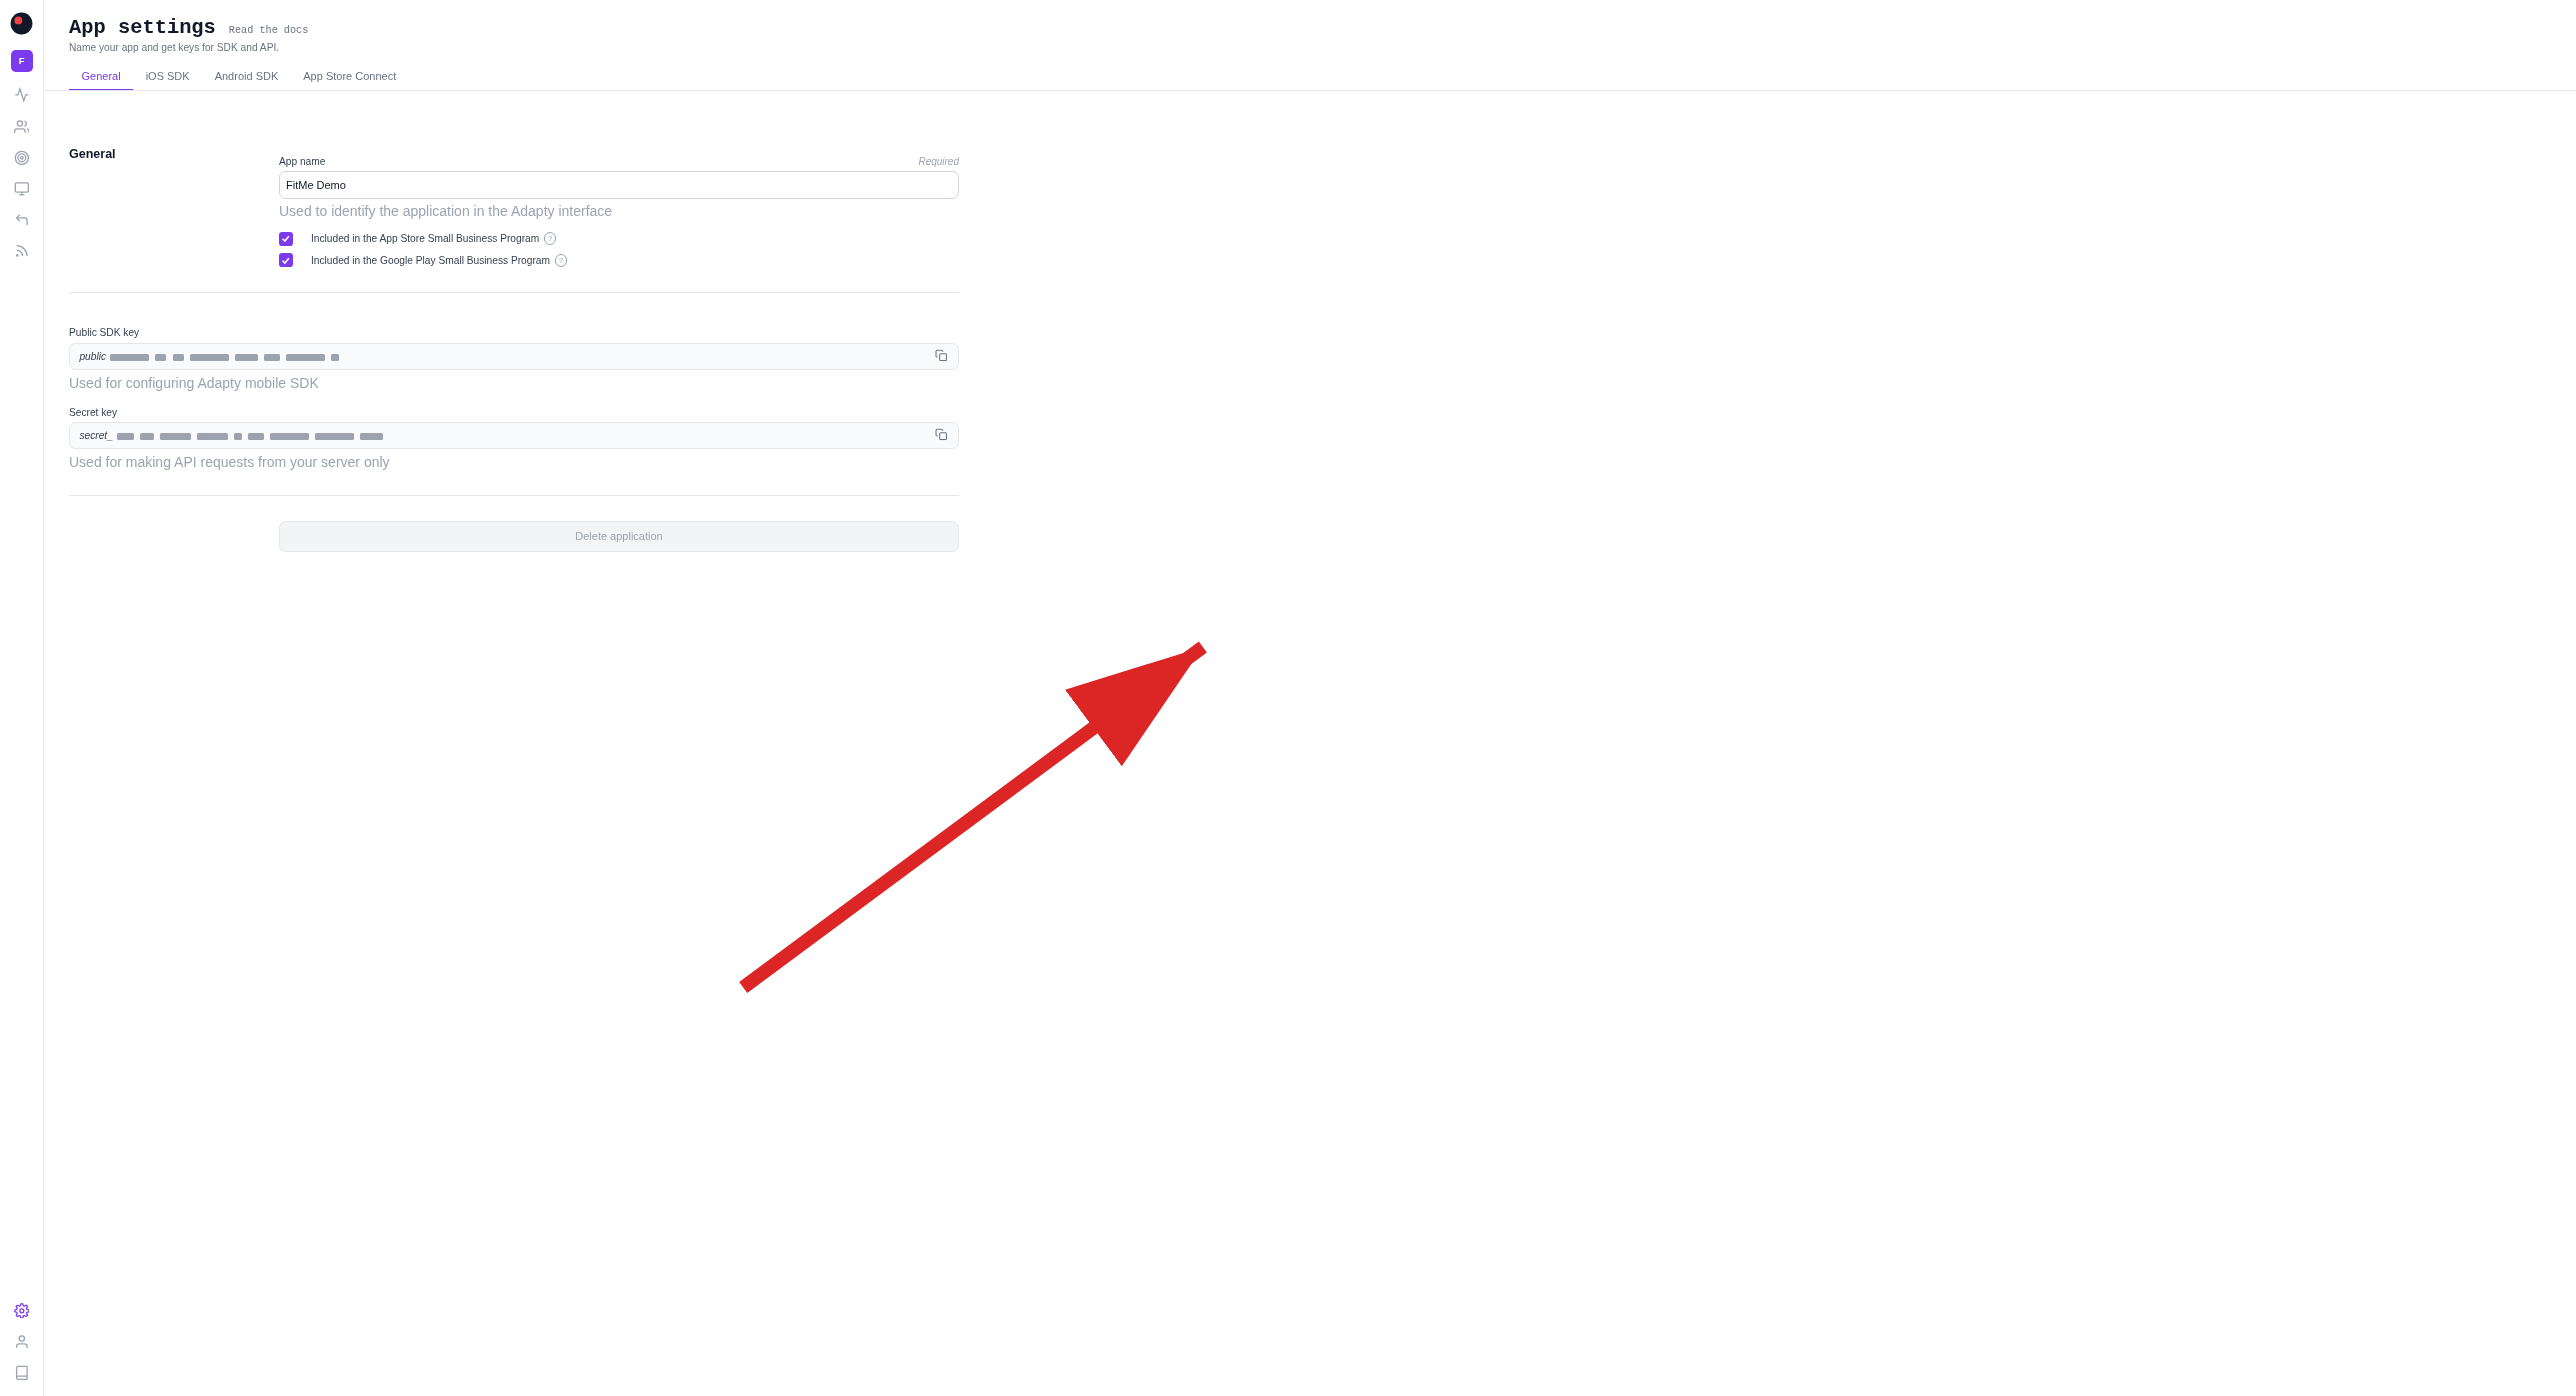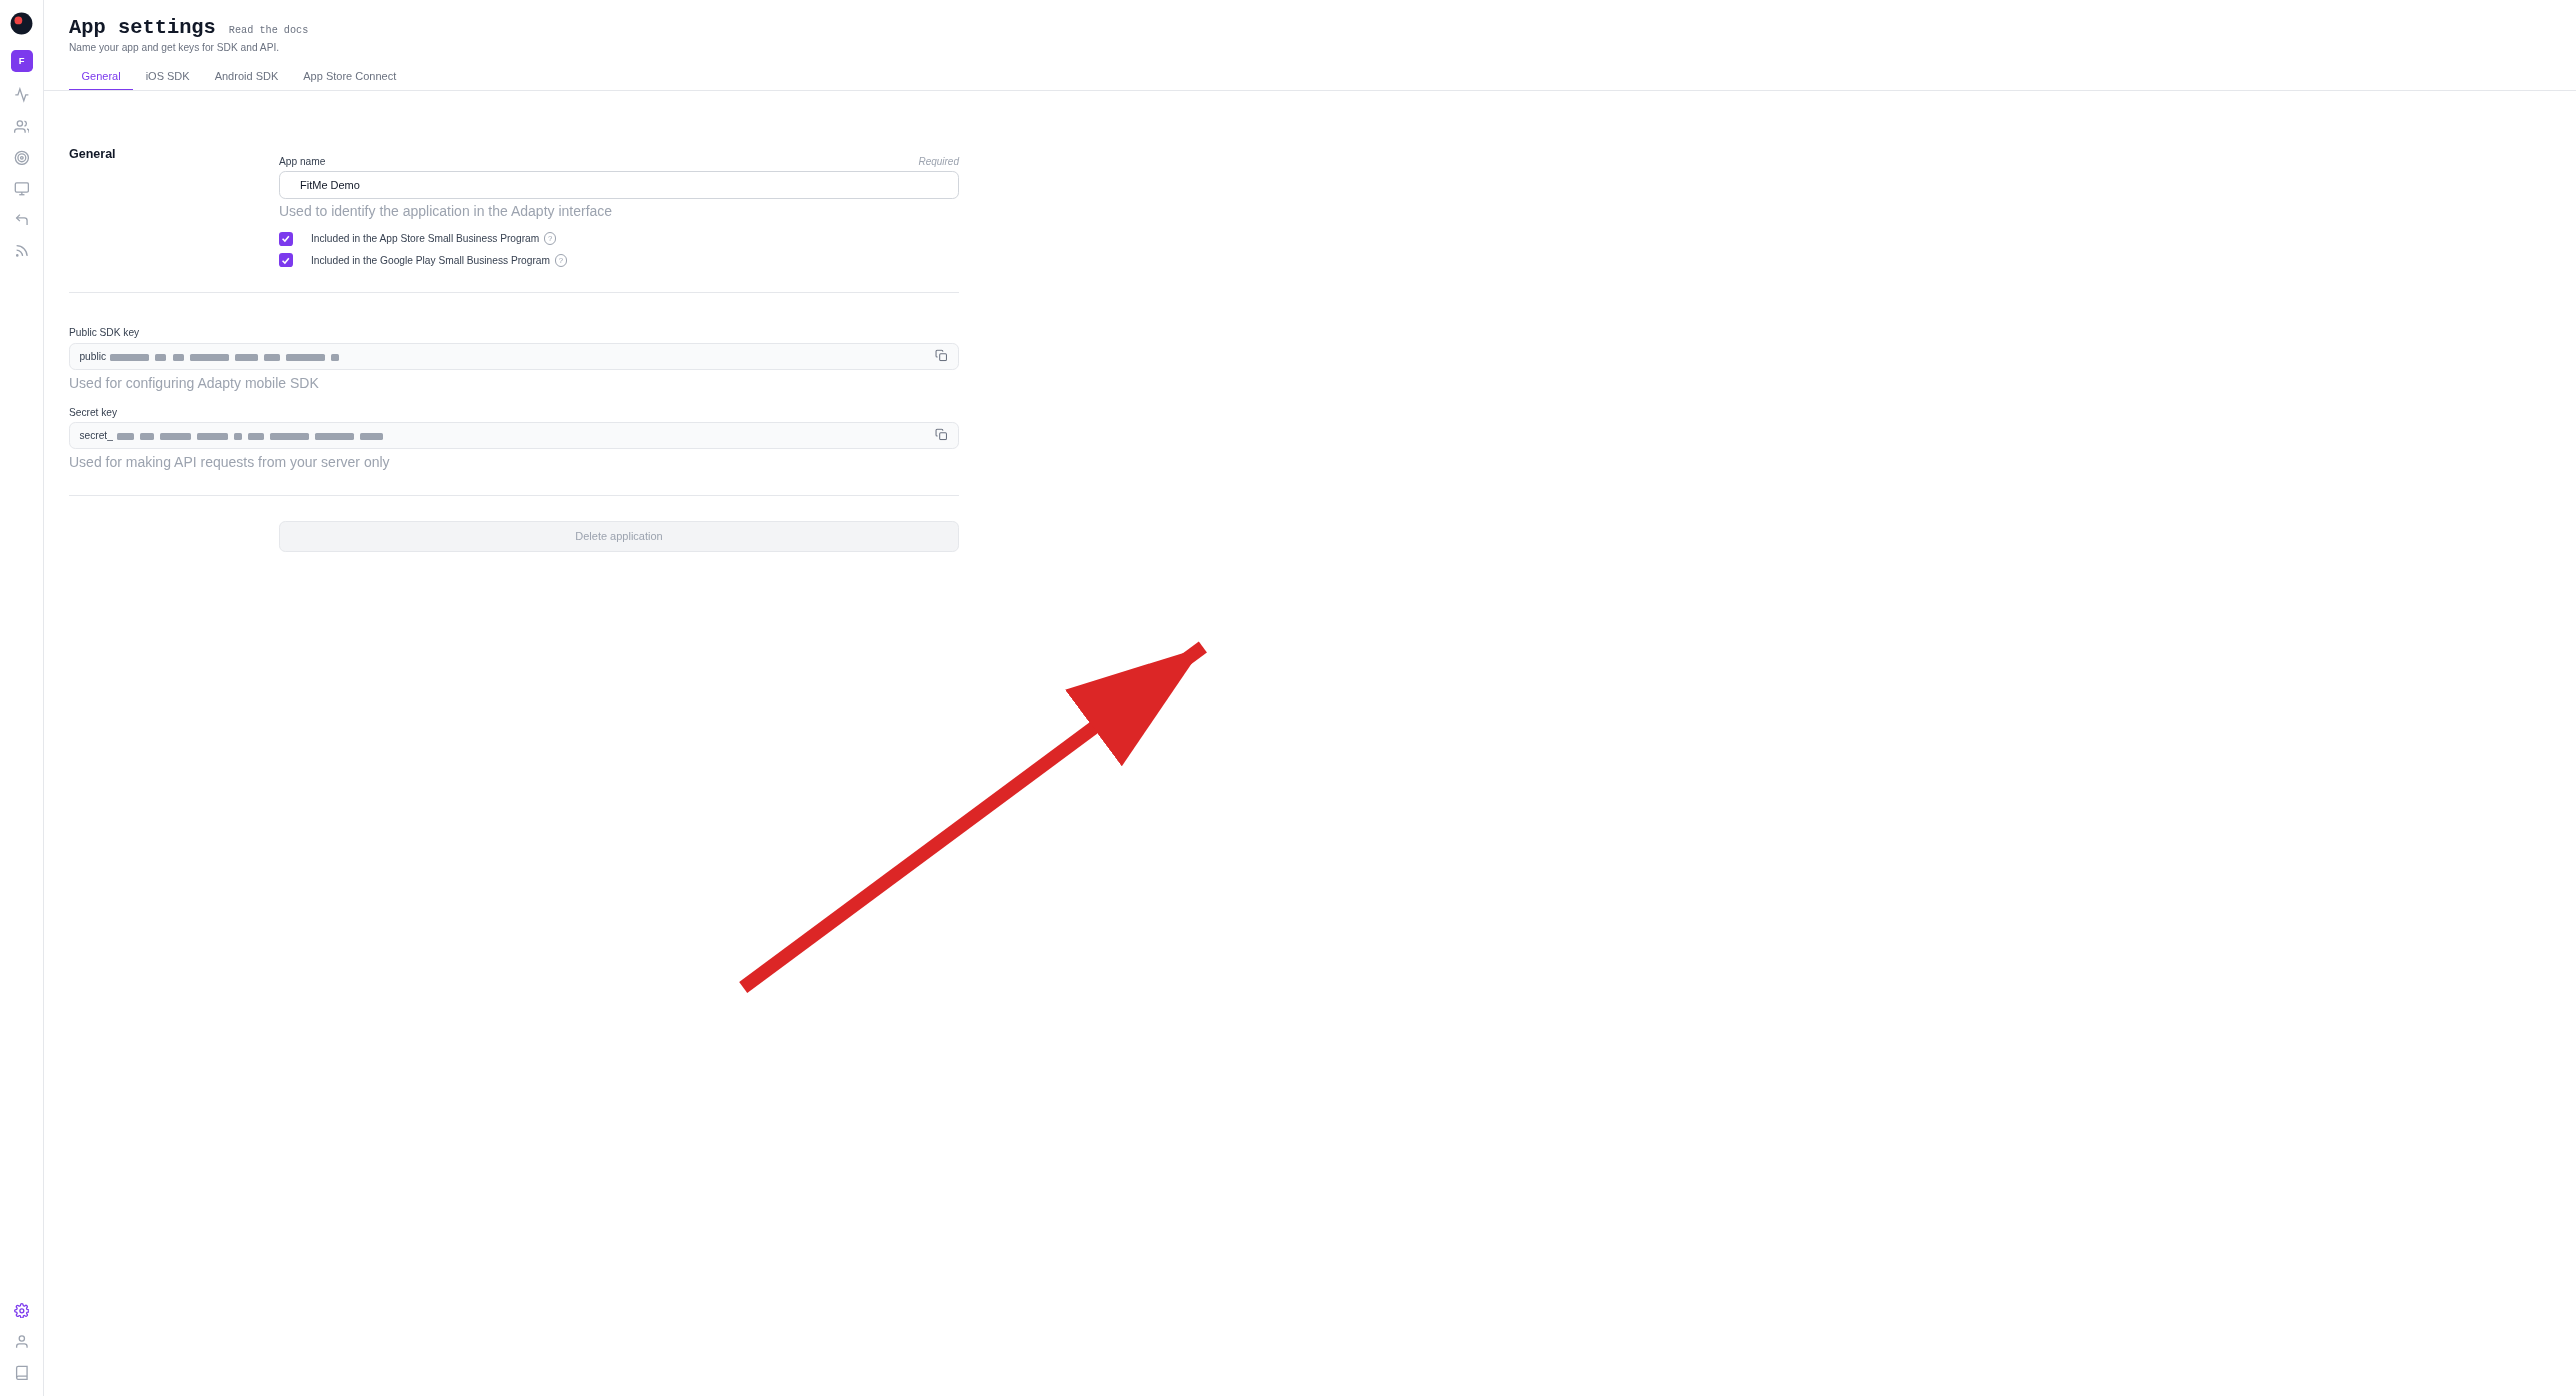--- a/index.html
+++ b/index.html
@@ -151,21 +151,21 @@
       font-weight: 500;
       color: #374151;
     }
     .field-required {
       font-size: 10px;
       color: #9ca3af;
       font-style: italic;
     }
     .text-input {
       width: 100%;
-      padding: 7px 20px;
+      padding: 7px 6px;
       border: 0.8px solid #d1d5db;
       border-radius: 6.3px;
       font-size: 11px;
       color: #111827;
       outline: none;
     }
     .field-hint {
       font-size: 14px;
       color: #9ca3af;
       margin-top: 3.9px;
@@ -222,20 +222,21 @@
       padding: 7px 31px 7px 9.4px;
       border: 0.8px solid #e5e7eb;
       border-radius: 6.3px;
       font-size: 10.2px;
       color: #6b7280;
       background: #f9fafb;
       position: relative;
       display: flex;
       align-items: center;
       justify-content: space-between;
+      font-style: italic;
     }
     .api-key-wrapper {
       position: relative;
       margin-top: 4.7px;
       margin-bottom: 4.7px;
     }
     .api-key-text {
       font-size: 10.2px;
       color: #374151;
       flex: 1;

